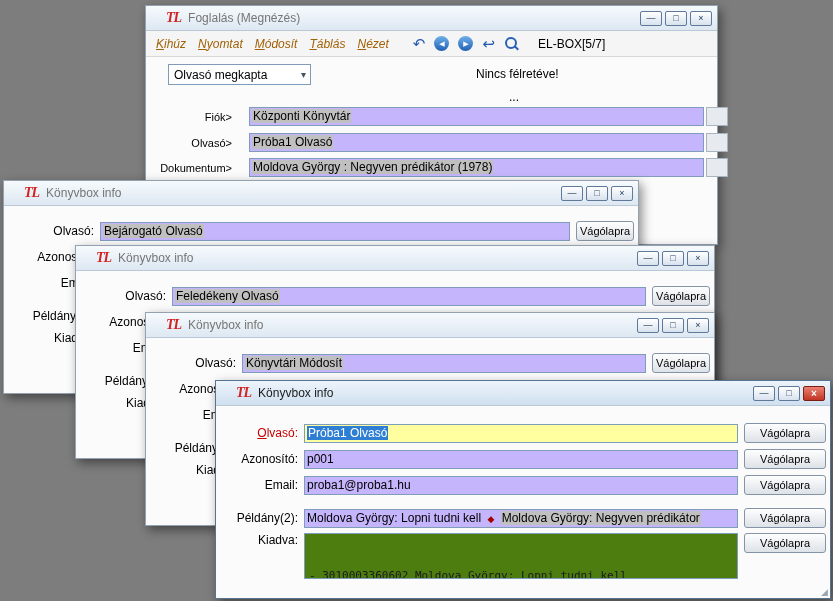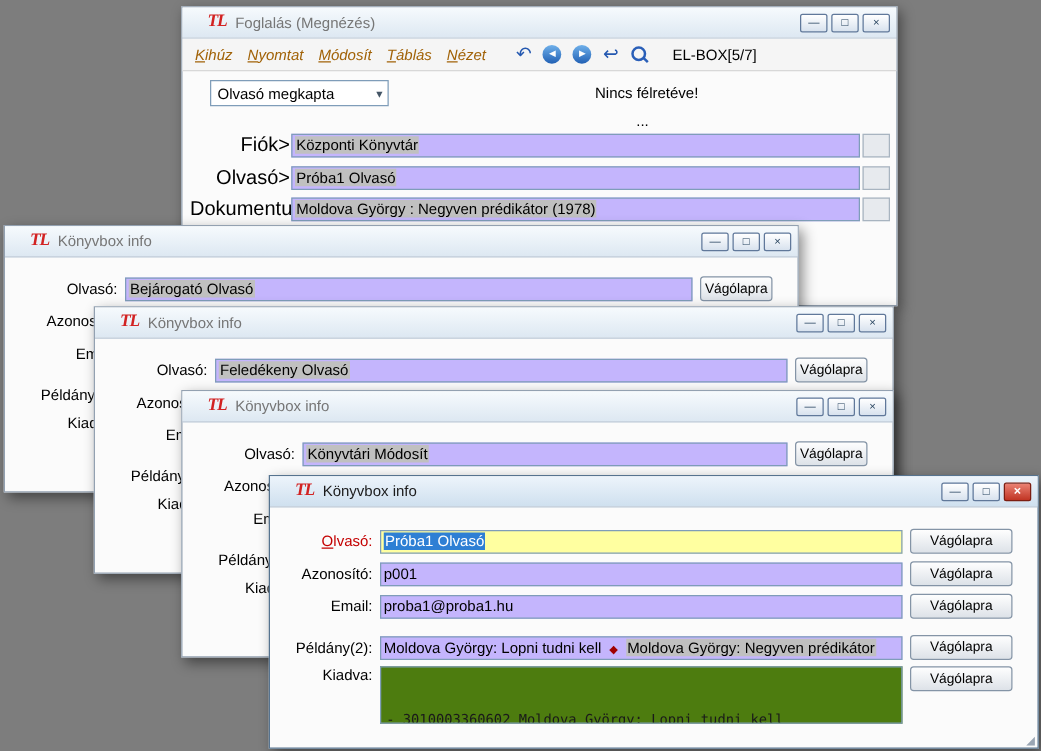--- a/index.html
+++ b/index.html
@@ -42,32 +42,32 @@
   .elbox { font-size:12px; margin-left:10px; color:#000; white-space:nowrap; }
 
   .field { background:#c4b5fd; border:1px solid #7f9db9; height:19px; font-size:12px;
            line-height:17px; padding:0 2px; overflow:hidden; white-space:nowrap; }
   .hl { background:#c0c0c0; color:#000; padding:0 1px; }
   .sel { background:#2e7fd4; color:#fff; padding:0 1px; }
   .yellow { background:#ffffa0; }
   .diamond { color:#a00000; font-size:9px; margin:0 3px; }
 
   .mrow { position:absolute; left:6px; display:flex; align-items:center; }
-  .mlabel { width:80px; margin-right:1px; text-align:right; font-size:16px; white-space:nowrap; }
+  .mlabel { width:80px; margin-right:17px; text-align:right; font-size:11px; white-space:nowrap; }
   .mfield { width:455px; }
   .mext { width:22px; height:19px; margin-left:2px; background:#e7eaee; border:1px solid #a8b4c0; }
 
   .dropdown { position:absolute; left:22px; top:58px; width:143px; height:21px; background:#fff;
               border:1px solid #7f9db9; display:flex; align-items:center;
               justify-content:space-between; padding:0 4px 0 5px; font-size:12px; }
   .dd-arrow { font-size:10px; color:#445566; }
   .statusmsg { position:absolute; left:330px; top:61px; font-size:12px; color:#000; }
   .more { position:absolute; left:363px; top:84px; font-size:12px; color:#000; }
 
-  .boxrow { position:absolute; left:6px; right:20px; display:flex; align-items:center;
+  .boxrow { position:absolute; left:6px; right:4px; display:flex; align-items:center;
             gap:6px; height:20px; }
   .boxlabel { flex:0 0 84px; text-align:right; font-size:12px; white-space:nowrap; color:#000; }
   .front .boxlabel { flex-basis:76px; }
   .accent { color:#c40000; }
   .accent::first-letter { text-decoration:underline; }
   .grow { flex:1; }
   .clipbtn { flex:0 0 58px; height:20px; font-size:11px; font-family:inherit;
              border:1px solid #8494a6; border-radius:3px; color:#000;
              background:linear-gradient(#fefefe,#dde2e8); padding:0; }
   .front .clipbtn { flex-basis:82px; }

